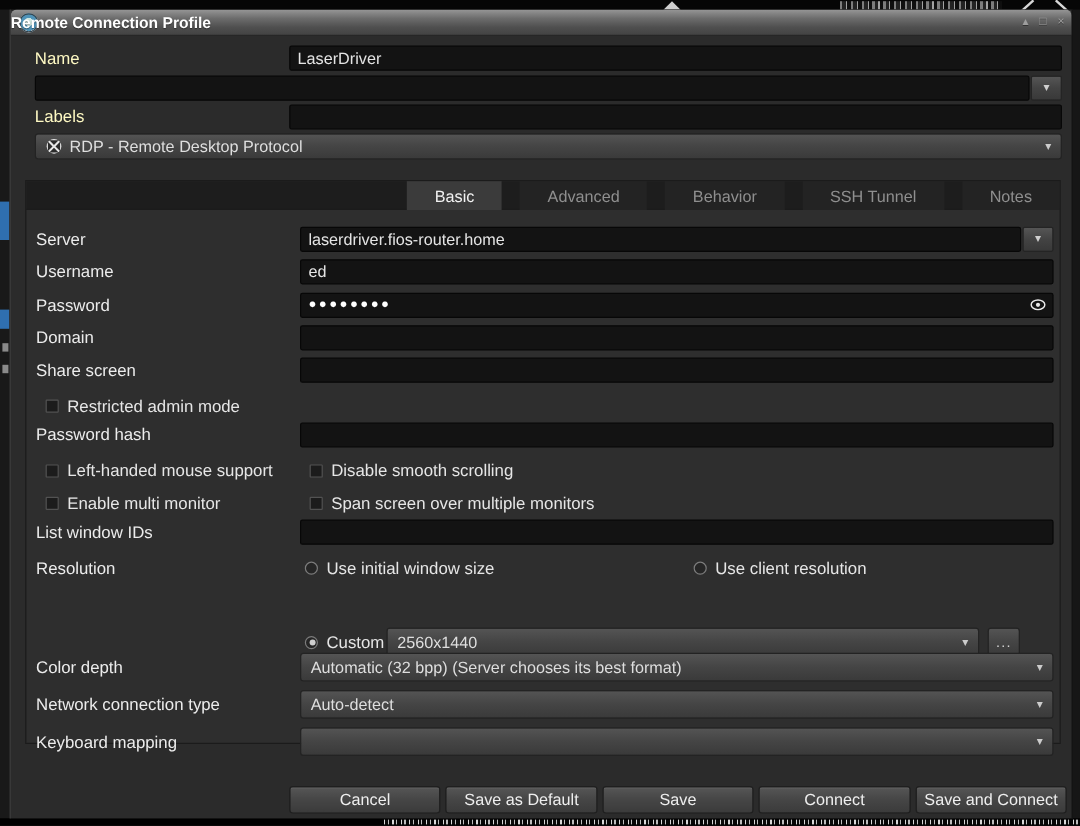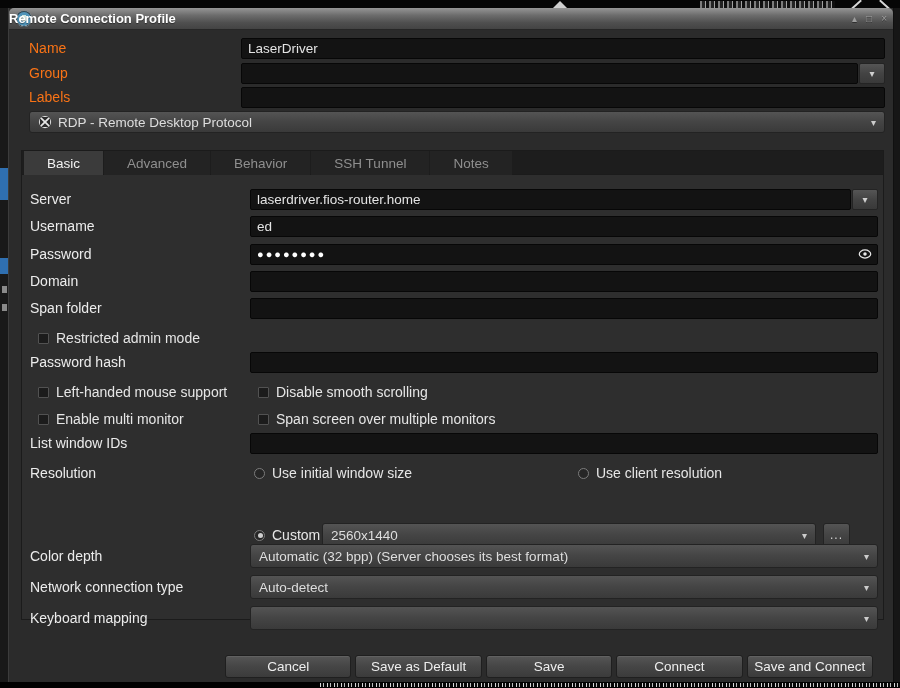--- a/index.html
+++ b/index.html
@@ -42,38 +42,38 @@
   .app-icon { position:absolute; left:7px; top:3px; width:16px; height:16px; border-radius:50%;
     background:radial-gradient(circle at 50% 45%, #cfe6df 0 28%, #4f93b8 29% 62%, #d9e9f2 63% 78%, #5a7788 79%);
     box-shadow:0 0 0 1px #33434c inset; }
   .win-controls { position:absolute; right:6px; top:0; height:22px; display:flex; gap:9px; align-items:center; }
   .win-btn { color:#9d9d9d; font-size:10px; line-height:1; cursor:default; text-shadow:0 1px 0 rgba(0,0,0,.4); }
 
   .body { position:absolute; left:0; top:22px; width:886px; height:652px; }
 
   
   .hrow { position:absolute; left:20px; right:10px; height:22px; display:flex; align-items:center; }
-  .hlabel { width:212px; flex:0 0 212px; color:#f97316; }
+  .hlabel { width:212px; flex:0 0 212px; color:#fef9c3; }
   .entry { background:#131313; border:1px solid #070707; border-radius:2px; height:21px;
     display:flex; align-items:center; padding:0 6px; color:#e4e4e4; font-size:13.5px; }
   .grow { flex:1; }
   .combo-btn { width:26px; height:21px; margin-left:1px; border:1px solid #242424; border-radius:2px;
     background:linear-gradient(#555,#434343 50%,#393939);
     display:flex; align-items:center; justify-content:center; color:#cfcfcf; font-size:10px; }
   .dropdown { height:22px; border:1px solid #232323; border-radius:3px;
     background:linear-gradient(#545454,#454545 48%,#3a3a3a);
     display:flex; align-items:center; padding:0 8px; color:#dedede; font-size:13.5px; position:relative; }
   .dropdown .arrow { position:absolute; right:8px; color:#cccccc; font-size:10px; }
   .proto-icon { width:14px; height:14px; margin-right:6px; flex:0 0 14px; }
 
   
   .notebook { position:absolute; left:12px; top:120px; width:863px; height:470px;
     background:#2e2e2e; border:1px solid #1b1b1b; }
   .tabbar { position:absolute; left:0; top:0; right:0; height:24px; background:#1d1d1d;
-    display:flex; gap:1px; padding-left:2px; border-bottom:1px solid #1b1b1b; }
+    display:flex; gap:15px; padding-left:2px; border-bottom:1px solid #1b1b1b;justify-content:flex-end; }
   .tab { height:24px; display:flex; align-items:center; padding:0 23px;
     color:#8f8f8f; font-size:13.5px; background:#232323; cursor:default; }
   .tab.active { background:#3b3b3b; color:#f2f2f2; }
 
   .content { position:absolute; left:0; top:24px; right:0; bottom:0; }
   .nrow { position:absolute; left:0; right:5px; height:22px; }
   .flabel { position:absolute; left:8px; top:50%; transform:translateY(-50%); color:#ececec; white-space:nowrap; }
   .nfield { position:absolute; left:228px; right:0; top:0; height:22px; display:flex; align-items:center; }
   .nfield .entry { height:21px; }
   .pwd { letter-spacing:2px; font-size:11px; color:#ffffff; }
@@ -87,21 +87,21 @@
     border-radius:50%; background:#cfcfcf; }
   .radio-item { position:absolute; top:0; height:22px; display:flex; align-items:center; gap:7px; white-space:nowrap; }
 
   .custom-combo { position:absolute; left:300px; right:62px; top:0; height:24px; }
   .more-btn { position:absolute; right:28px; top:0; width:27px; height:24px; border:1px solid #232323; border-radius:3px;
     background:linear-gradient(#545454,#454545 48%,#3a3a3a); color:#d5d5d5;
     display:flex; align-items:center; justify-content:center; font-size:12px; letter-spacing:1px; }
   .h24 { height:24px !important; }
 
   
-  .button-row { position:absolute; left:216px; top:625px; width:648px; height:23px; display:flex; gap:4px; }
+  .button-row { position:absolute; left:232px; top:625px; width:648px; height:23px; display:flex; gap:4px; }
   .action-btn { flex:1; height:23px; border:1px solid #1f1f1f; border-radius:3px;
     background:linear-gradient(#565656,#464646 48%,#3b3b3b);
     color:#eeeeee; font-size:13.5px; display:flex; align-items:center; justify-content:center;
     box-shadow:0 1px 0 rgba(255,255,255,.07) inset; cursor:default; }
 </style>
 </head>
 <body>
 
 <div class="screen">
 
@@ -135,21 +135,20 @@
     </div>
 
     <div class="body">
 
       <div class="hrow" style="top:7px">
         <div class="hlabel">Name</div>
         <div class="entry grow">LaserDriver</div>
       </div>
 
       <div class="hrow" style="top:32px">
-        <div class="hlabel">Group</div>
         <div class="entry grow"></div>
         <div class="combo-btn">
           <span>▾</span>
         </div>
       </div>
 
       <div class="hrow" style="top:56px">
         <div class="hlabel">Labels</div>
         <div class="entry grow"></div>
       </div>
@@ -205,21 +204,21 @@
           </div>
 
           <div class="nrow" style="top:95px">
             <div class="flabel">Domain</div>
             <div class="nfield">
               <div class="entry grow"></div>
             </div>
           </div>
 
           <div class="nrow" style="top:122px">
-            <div class="flabel">Span folder</div>
+            <div class="flabel">Share screen</div>
             <div class="nfield">
               <div class="entry grow"></div>
             </div>
           </div>
 
           <div class="nrow" style="top:152px">
             <div class="check-item" style="left:16px">
               <span class="checkbox"></span>
               <span>Restricted admin mode</span>
             </div>

